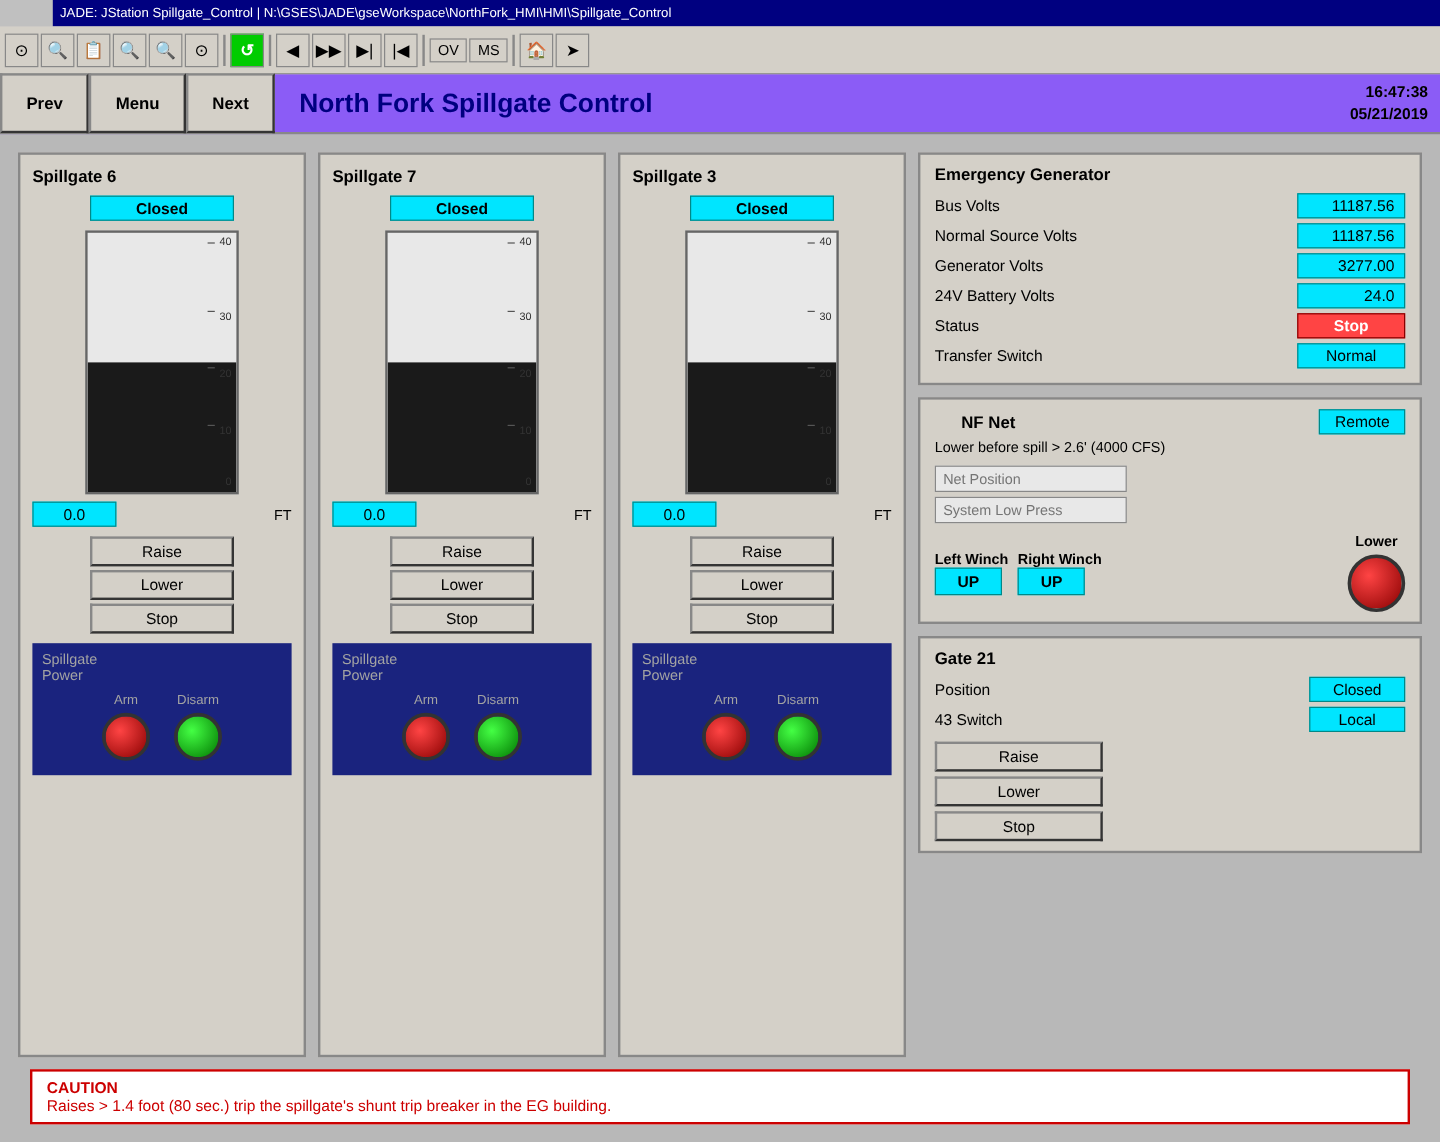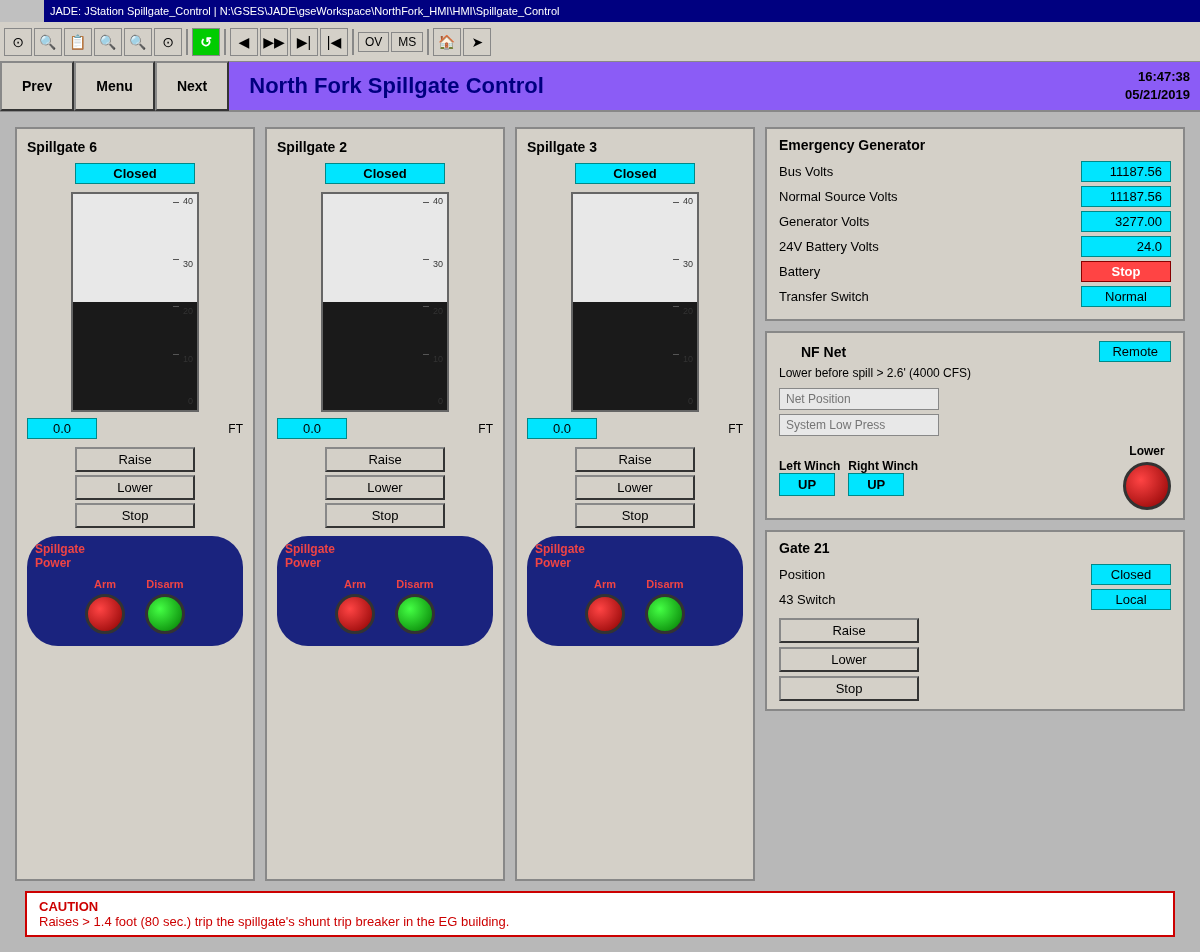--- a/index.html
+++ b/index.html
@@ -182,26 +182,25 @@
       cursor: pointer;
       display: block;
       width: 120px;
       margin: 3px auto;
       text-align: center;
     }
 
     
     .power-section {
       background: #1a237e;
-      color: #ef4444;
+      color: #a3a3a3;
       padding: 6px 8px;
       margin-top: 8px;
       font-size: 12px;
-      font-weight: bold;
-      border-radius: 31px;
+      font-weight: normal;
     }
     .arm-disarm {
       display: flex;
       gap: 20px;
       justify-content: center;
       margin-top: 8px;
       padding-bottom: 6px;
     }
     .arm-group, .disarm-group {
       display: flex;
@@ -478,21 +477,21 @@
           </div>
           <div class="disarm-group">
             <span>Disarm</span>
             <div class="circle-btn circle-green"></div>
           </div>
         </div>
       </div>
     </div>
 
     <div class="spillgate-panel">
-      <div class="panel-title">Spillgate 2</div>
+      <div class="panel-title">Spillgate 7</div>
       <span class="status-badge">Closed</span>
       <div class="gate-diagram">
         <div class="gate-fill"></div>
         <div style="position:absolute;right:4px;top:2px;font-size:9px;color:#333">40</div>
         <div style="position:absolute;right:4px;top:30%;font-size:9px;color:#333">30</div>
         <div style="position:absolute;right:4px;top:52%;font-size:9px;color:#333">20</div>
         <div style="position:absolute;right:4px;top:74%;font-size:9px;color:#333">10</div>
         <div style="position:absolute;right:4px;bottom:4px;font-size:9px;color:#333">0</div>
         <div style="position:absolute;right:18px;top:8px;width:6px;height:1px;background:#555"></div>
         <div style="position:absolute;right:18px;top:30%;width:6px;height:1px;background:#555"></div>
@@ -573,21 +572,21 @@
         </div>
         <div class="eg-row">
           <span class="eg-label">Generator Volts</span>
           <span class="eg-value">3277.00</span>
         </div>
         <div class="eg-row">
           <span class="eg-label">24V Battery Volts</span>
           <span class="eg-value">24.0</span>
         </div>
         <div class="eg-row">
-          <span class="eg-label">Battery</span>
+          <span class="eg-label">Status</span>
           <span class="eg-value-red">Stop</span>
         </div>
         <div class="eg-row">
           <span class="eg-label">Transfer Switch</span>
           <span class="eg-value-normal">Normal</span>
         </div>
       </div>
 
       <div class="nf-net-panel">
         <div class="nf-net-header">

